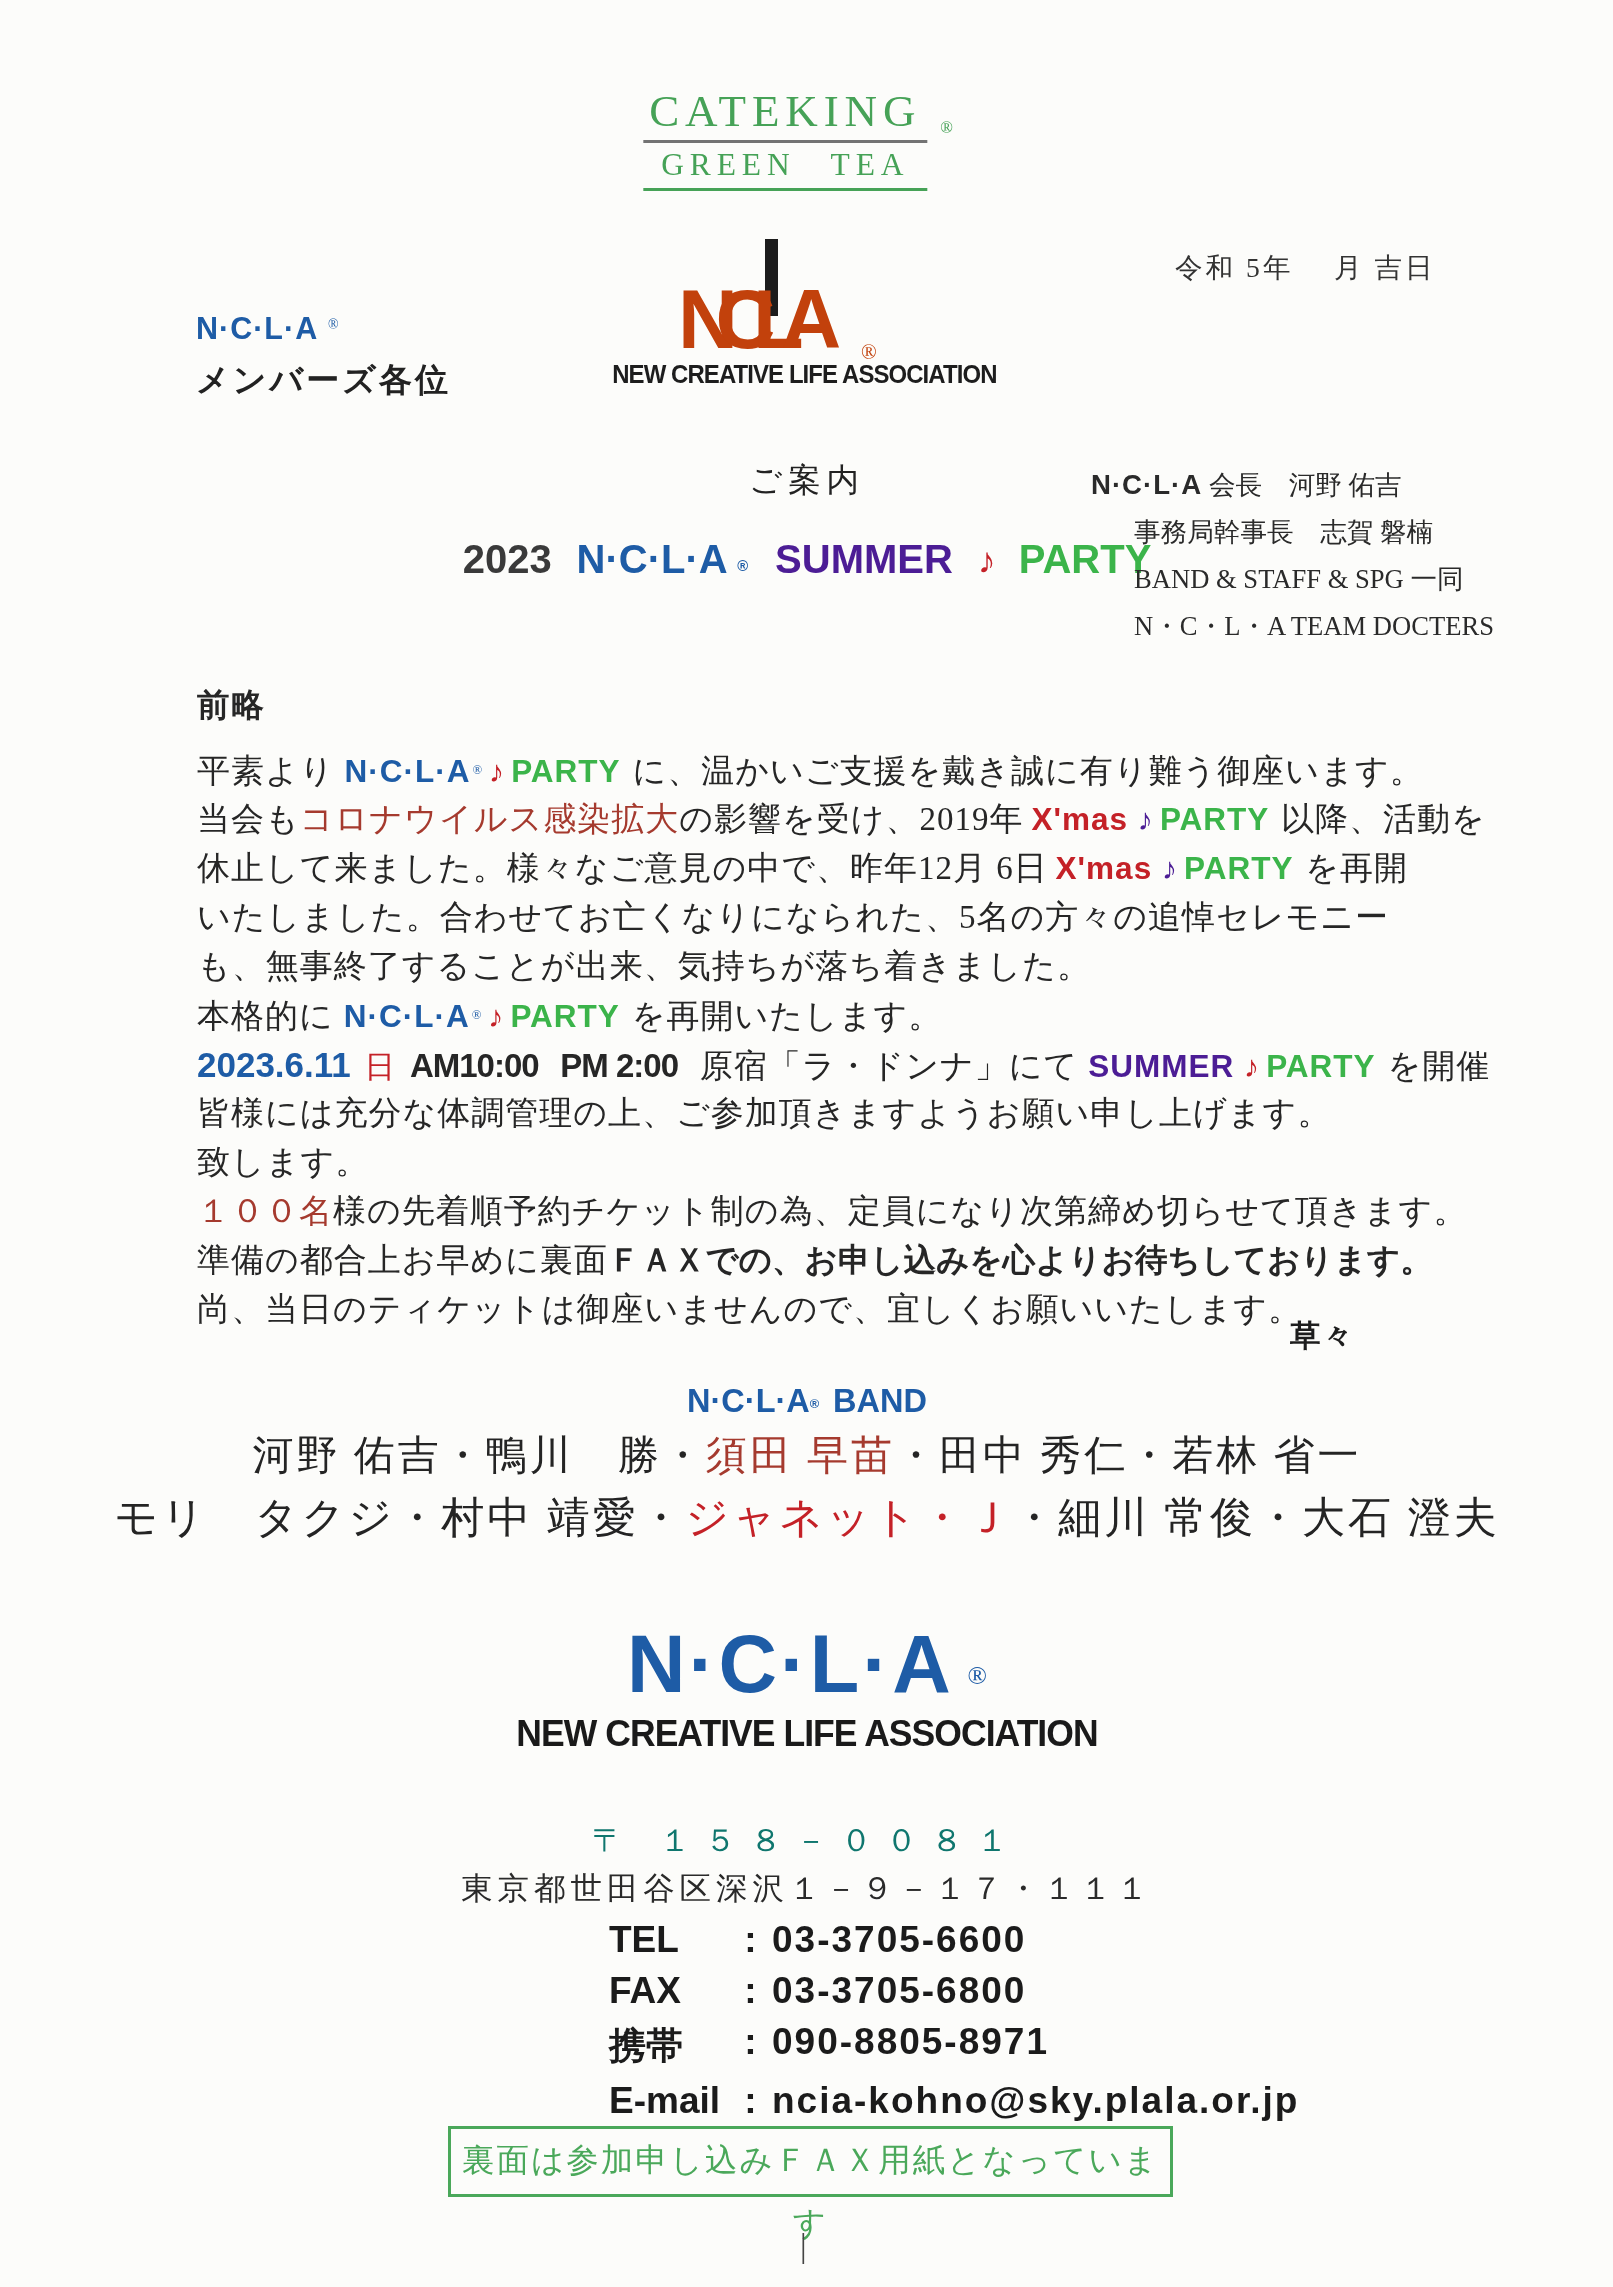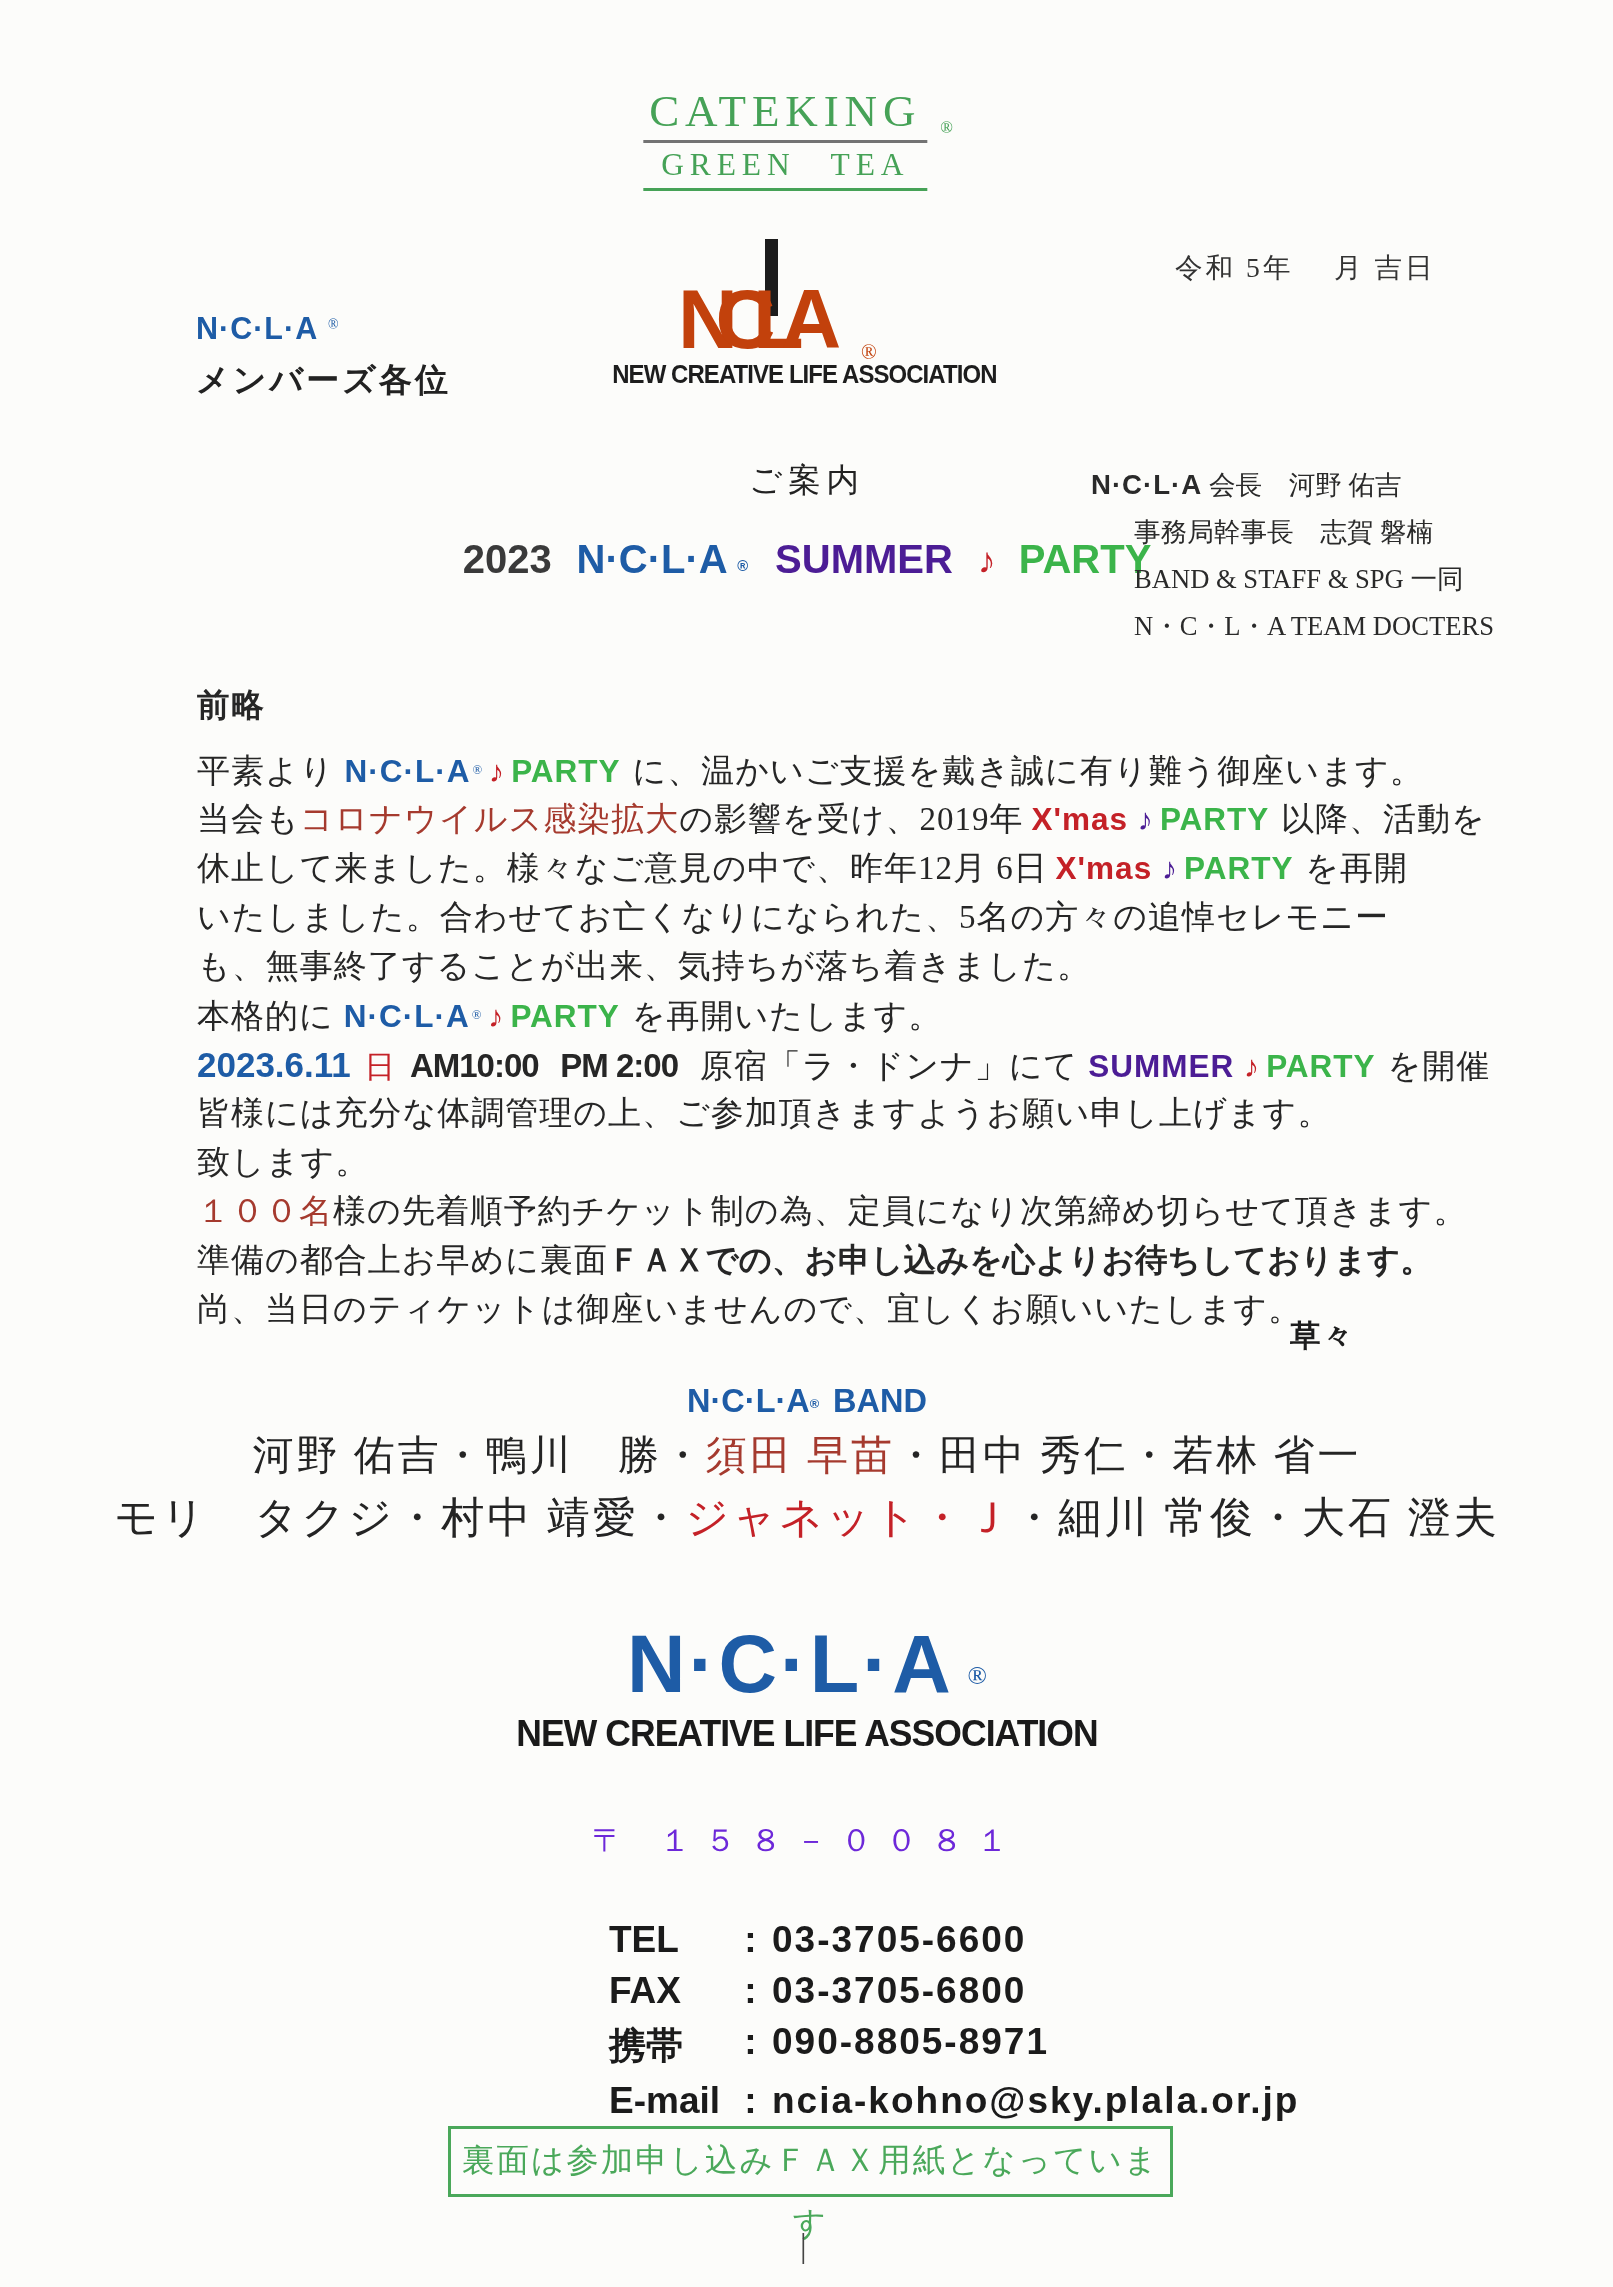--- a/index.html
+++ b/index.html
@@ -83,21 +83,21 @@
   #band-row2{position:absolute;top:1489px;width:100%;text-align:center;font-size:43px;letter-spacing:3px;white-space:nowrap;color:#242424;}
 
   
   #footer-logo{position:absolute;top:1620px;width:100%;text-align:center;}
   #footer-logo .f-brand{font-family:"Liberation Sans","DejaVu Sans",sans-serif;font-weight:900;font-size:81px;letter-spacing:3px;line-height:1.1;}
   #footer-logo .f-reg{font-size:25.6px;vertical-align:7.9px;margin-left:13.8px;color:#1e5ca6;}
   #footer-logo .f-sub{font-family:"Liberation Sans","DejaVu Sans",sans-serif;font-weight:900;font-size:37px;
     letter-spacing:-1px;transform:scaleX(0.96);transform-origin:center;color:#1a1a1a;margin-top:3.9px;white-space:nowrap;}
 
   
-  #postal{position:absolute;top:1820px;width:100%;text-align:center;font-size:31.5px;letter-spacing:13.8px;color:#6d28d9;}
+  #postal{position:absolute;top:1820px;width:100%;text-align:center;font-size:31.5px;letter-spacing:13.8px;color:#0f766e;}
   #street{position:absolute;top:1868px;width:100%;text-align:center;font-size:31.5px;letter-spacing:4.9px;color:#2a2a2a;}
   #contacts{position:absolute;left:609px;top:1919px;display:grid;grid-template-columns:120px 43px auto;
     row-gap:8.9px;font-family:"Liberation Sans","DejaVu Sans",sans-serif;font-weight:bold;font-size:37px;color:#1b1b1b;}
   #contacts .cl{text-align:left;}
   #contacts .cs{text-align:center;}
   #contacts .cv{letter-spacing:2px;white-space:nowrap;}
 
   
   #notice-box{position:absolute;left:448px;top:2126px;width:719px;height:65px;border:3px solid #4aa85a;
     color:#4aa85a;text-align:center;line-height:63px;font-size:32.5px;letter-spacing:2px;}
@@ -208,20 +208,21 @@
   </div>
 
   <div id="footer-logo">
     <div>
       <span class="f-brand c-blue">N·C·L·A</span><span class="f-reg">®</span>
     </div>
     <div class="f-sub">NEW CREATIVE LIFE ASSOCIATION</div>
   </div>
 
   <div id="postal">〒 １５８－００８１</div>
+  <div id="street">東京都世田谷区深沢１－９－１７・１１１</div>
 
   <div id="contacts">
     <div class="cl">TEL</div>
     <div class="cs">:</div>
     <div class="cv">03-3705-6600</div>
 
     <div class="cl">FAX</div>
     <div class="cs">:</div>
     <div class="cv">03-3705-6800</div>
 

